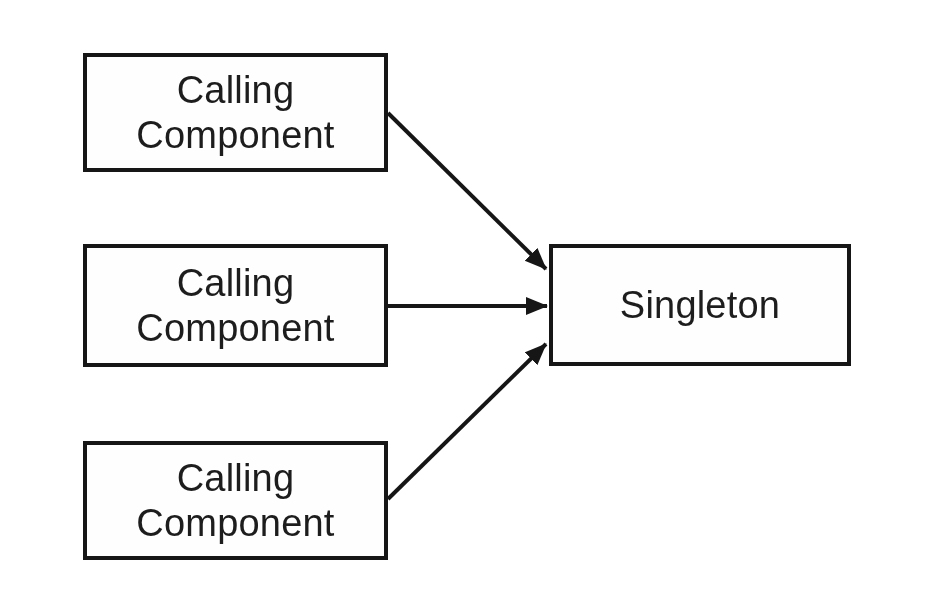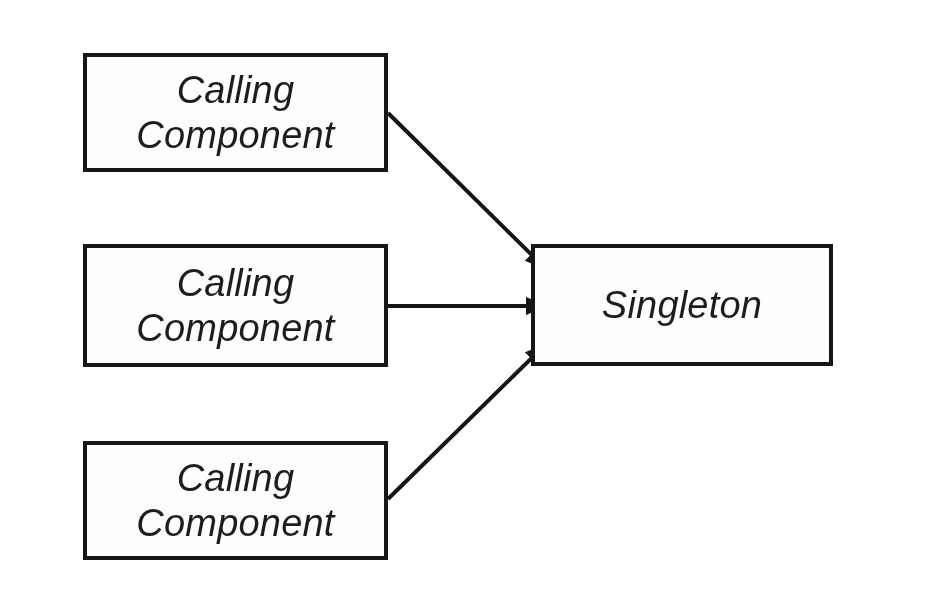--- a/index.html
+++ b/index.html
@@ -25,33 +25,32 @@
   }
   .node {
     position: absolute;
     box-sizing: border-box;
     background: #fefefe;
     border: 4px solid #161616;
     display: flex;
     align-items: center;
     justify-content: center;
     text-align: center;
-    font-style: italic;
   }
   .node-label {
     color: #1d1d1d;
     font-size: 38px;
     line-height: 1.18;
     white-space: pre-line;
     letter-spacing: 0.2px;
   }
   .node-calling-1 { left: 83px;  top: 53px;  width: 305px; height: 119px; }
   .node-calling-2 { left: 83px;  top: 244px; width: 305px; height: 123px; }
   .node-calling-3 { left: 83px;  top: 441px; width: 305px; height: 119px; }
-  .node-singleton { left: 531px; top: 244px; width: 302px; height: 122px; }
+  .node-singleton { left: 549px; top: 244px; width: 302px; height: 122px; }
 </style>
 </head>
 <body>
 
 <div class="canvas">
 
   <svg class="edges-layer" viewBox="0 0 926 606" xmlns="http://www.w3.org/2000/svg">
     <defs>
       <marker id="arrowhead" markerUnits="userSpaceOnUse" markerWidth="24" markerHeight="20" refX="21" refY="9" orient="auto">
         <path d="M0,0 L22,9 L0,18 Z" fill="#161616"></path>

